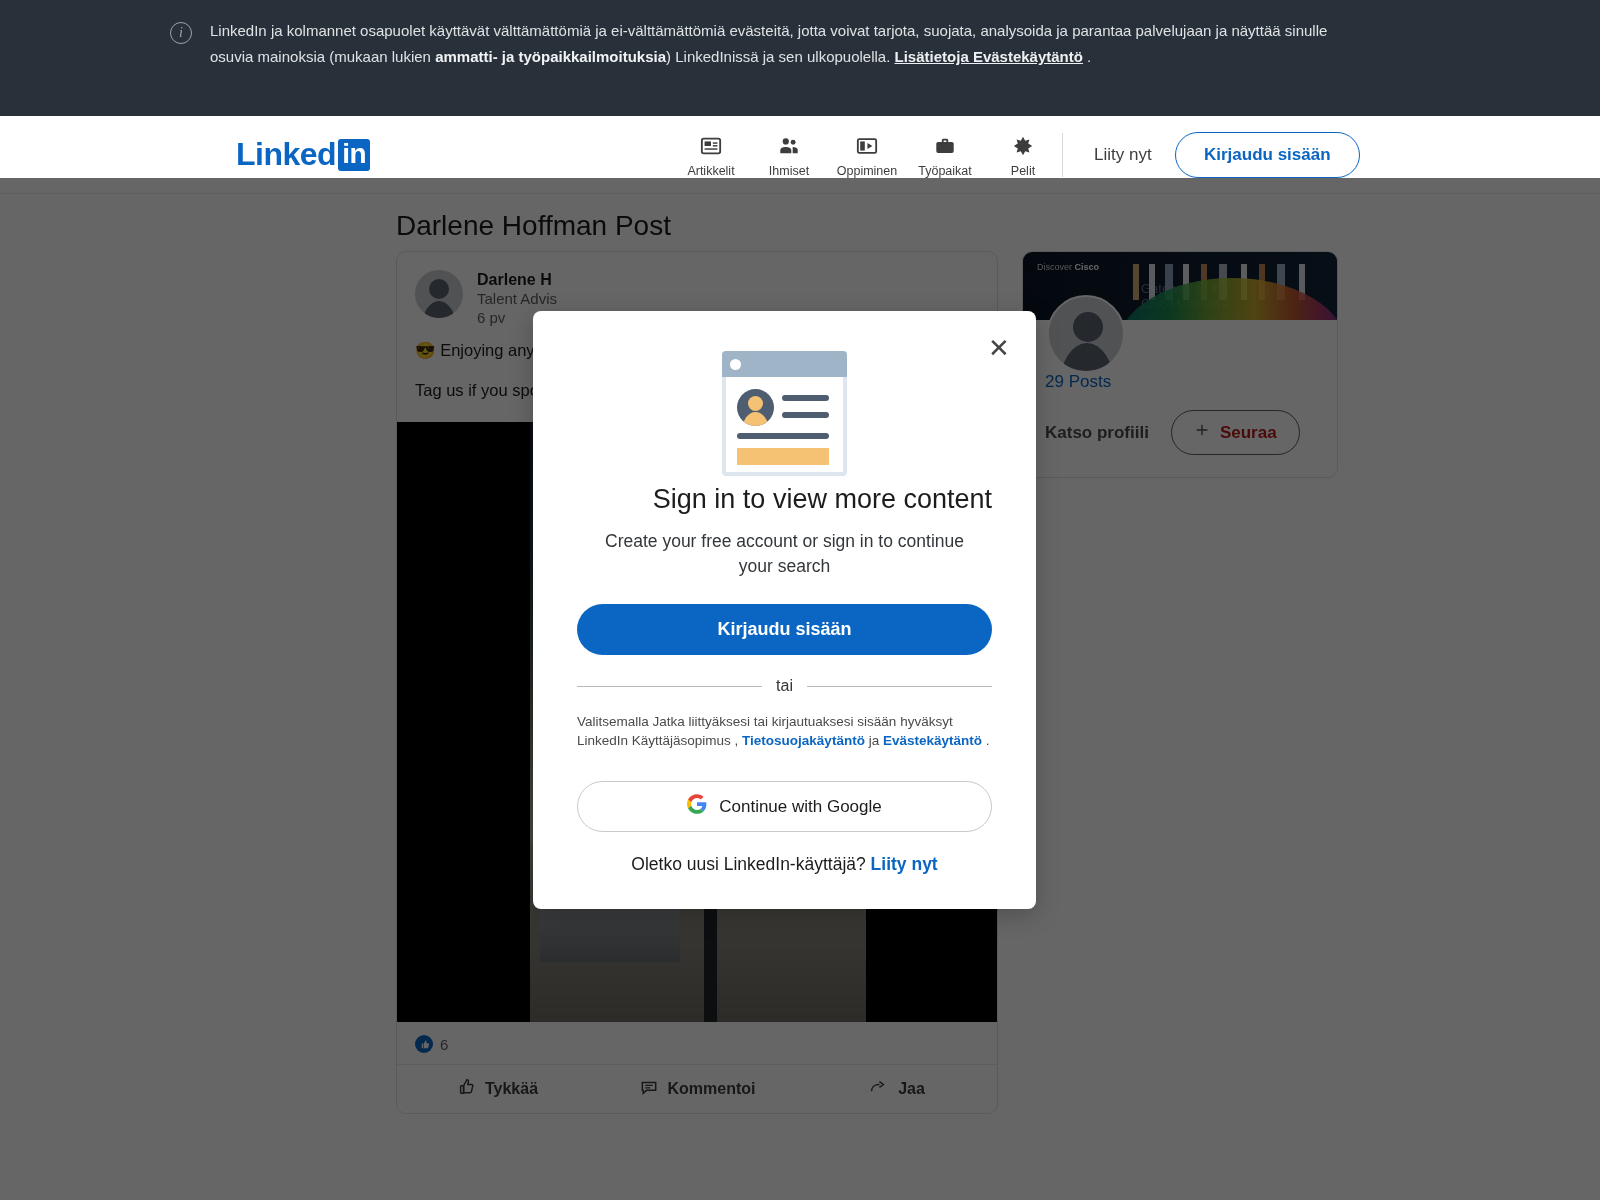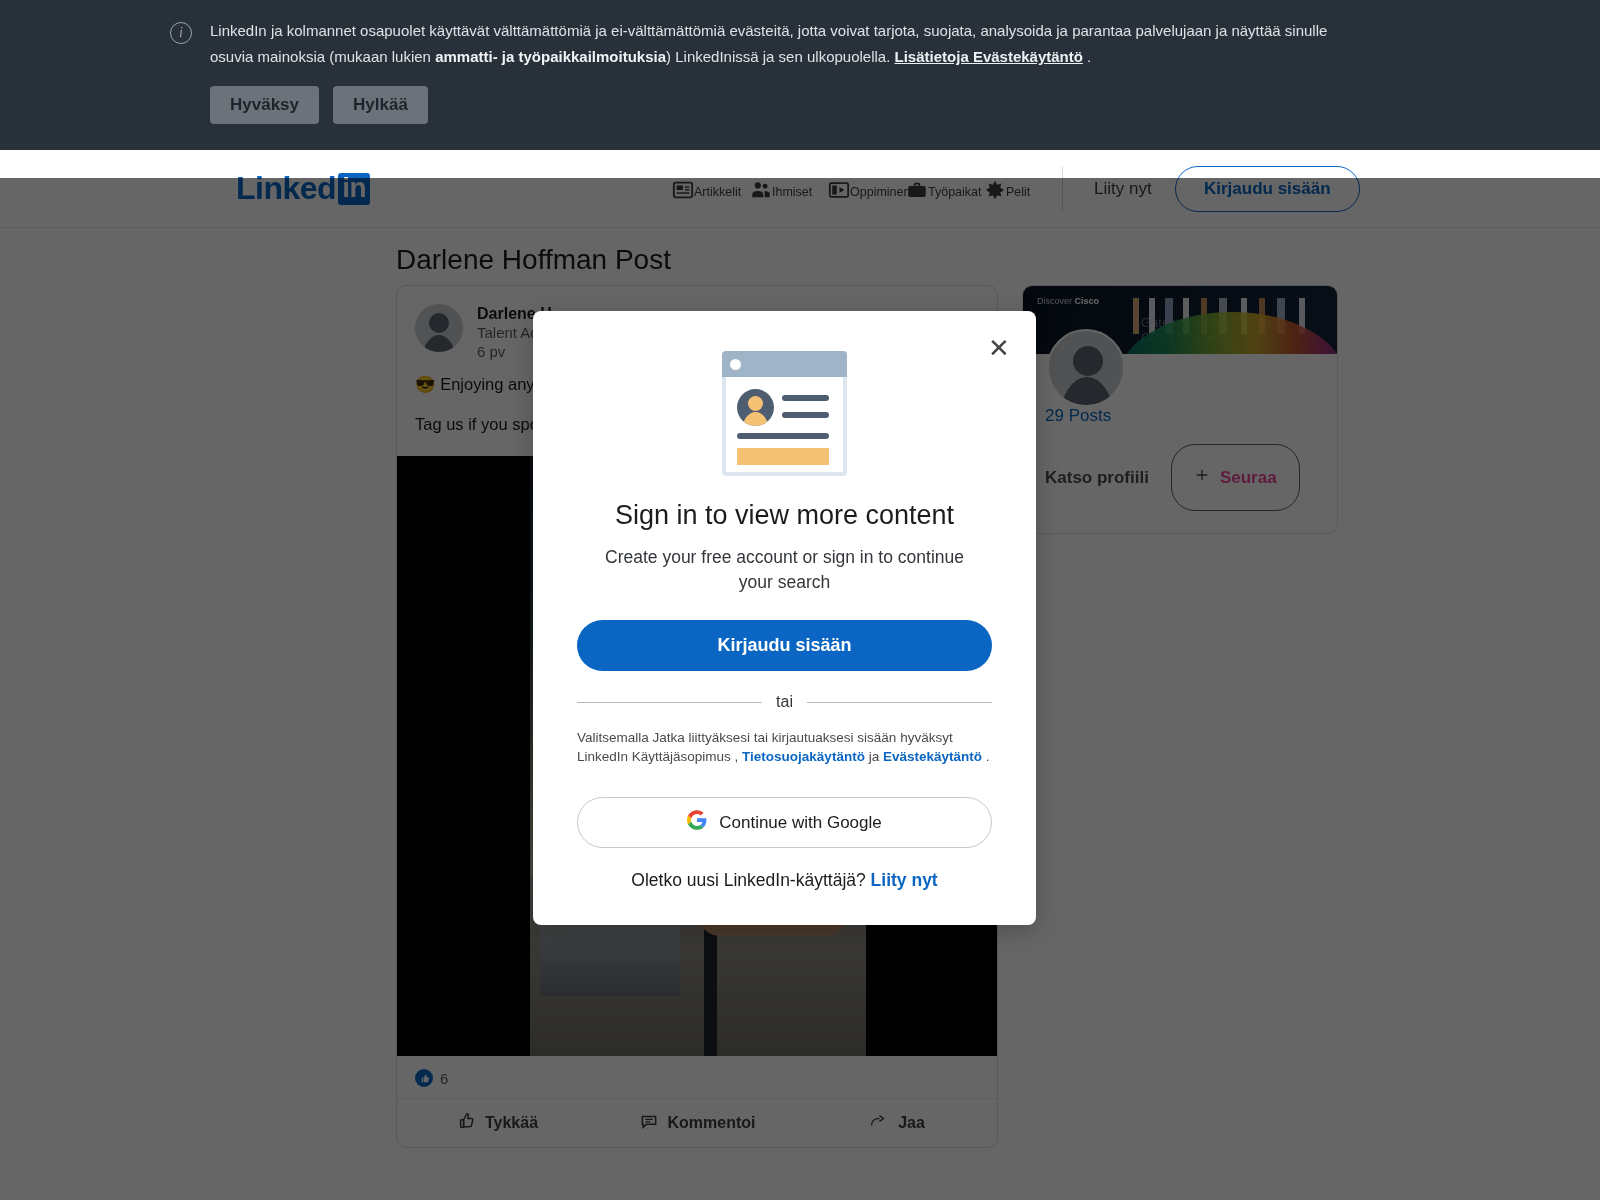--- a/index.html
+++ b/index.html
@@ -105,21 +105,21 @@
   .nav-items {
     position: absolute;
     left: 672px;
     display: flex;
     align-items: flex-start;
     gap: 0px;
   }
   .nav-item {
     width: 78px;
     display: flex;
-    flex-direction: row;
+    flex-direction: column;
     align-items: center;
     color: #3d3d3d;
     cursor: pointer;
     padding-top: 2px;
   }
   .nav-item .ico { height: 26px; display: flex; align-items: center; }
   .nav-item .lbl { font-size: 12.5px; margin-top: 5px; }
   .nav-divider {
     position: absolute;
     left: 1062px;
@@ -393,24 +393,24 @@
   .rail-view {
     font-size: 17px;
     font-weight: 700;
     color: #4d4d4d;
     cursor: pointer;
   }
   .rail-follow {
     display: flex; align-items: center; gap: 10px;
     border: 1.5px solid #5f5f5f;
     border-radius: 24px;
-    padding: 22px 22px;
+    padding: 11px 22px;
     font-size: 17px;
     font-weight: 700;
-    color: #ec4899;
+    color: #b91c1c;
     background: transparent;
     font-family: "Liberation Sans", sans-serif;
     cursor: pointer;
   }
 
   
   #dim {
     position: absolute;
     left: 0; top: 178px;
     width: 1600px; height: 1022px;
@@ -491,22 +491,22 @@
   .ill-l1 { left: 60px; top: 44px; width: 47px; }
   .ill-l2 { left: 60px; top: 61px; width: 47px; }
   .ill-l3 { left: 15px; top: 82px; width: 92px; }
   .ill-cta {
     position: absolute;
     left: 15px; top: 97px;
     width: 92px; height: 17px;
     background: #f5c173;
   }
   .modal-title {
-    margin-top: 24px;
-    text-align: center;
+    margin-top: 8px;
+    text-align: right;
     font-size: 27px;
     font-weight: 400;
     color: #1c1c1c;
   }
   .modal-sub {
     margin-top: 14px;
     text-align: center;
     font-size: 17.5px;
     line-height: 25px;
     color: #33373b;
@@ -574,24 +574,20 @@
 </head>
 <body>
 
 <div id="page">
 
   <div class="cookie-banner">
     <div class="cookie-inner">
       <div class="cookie-info-icon">i</div>
       <div class="cookie-body">
         <div class="cookie-p"><span>LinkedIn ja kolmannet osapuolet käyttävät välttämättömiä ja ei-välttämättömiä evästeitä, jotta voivat tarjota, suojata, analysoida ja parantaa palvelujaan ja näyttää sinulle osuvia mainoksia (mukaan lukien </span><b>ammatti- ja työpaikkailmoituksia</b><span>) LinkedInissä ja sen ulkopuolella. </span><a href="#" class="cookie-link">Lisätietoja Evästekäytäntö</a><span> .</span></div>
-        <div class="cookie-buttons">
-          <button class="cookie-btn">Hyväksy</button>
-          <button class="cookie-btn">Hylkää</button>
-        </div>
       </div>
     </div>
   </div>
 
   <div class="navbar">
     <div class="logo">
       <span>Linked</span>
         <span class="in-box">in</span>
     </div>
 

